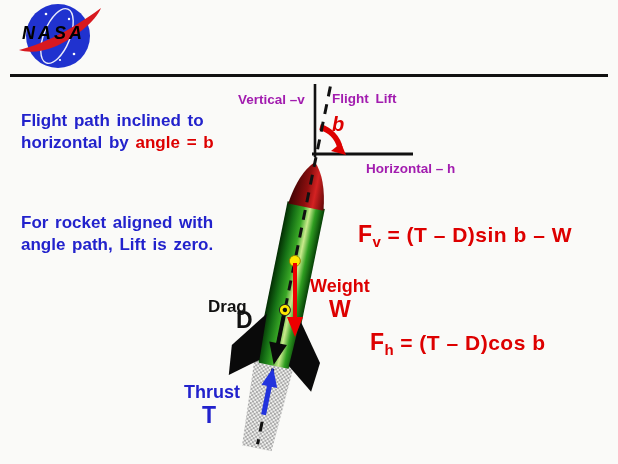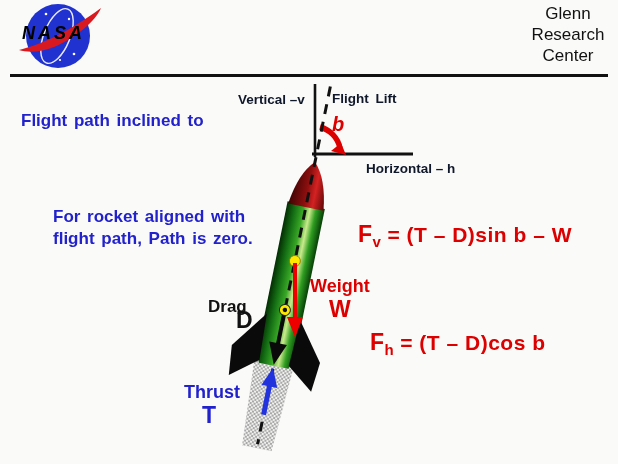--- a/index.html
+++ b/index.html
@@ -21,31 +21,31 @@
   }
   .rule{left:10px;top:74px;width:598px;height:3px;background:#111;}
   .logo-wrap{left:6px;top:2px;width:120px;height:70px;}
   .logo-text{
     left:22px;top:23px;color:#000000;font-weight:bold;font-style:italic;
     font-size:18px;letter-spacing:3px;
   }
   
   .diagram{left:0;top:0;width:618px;height:464px;}
   
-  .lbl{font-weight:bold;color:#0f172a;font-size:13.5px;white-space:nowrap;}
+  .lbl{font-weight:bold;color:#a21caf;font-size:13.5px;white-space:nowrap;}
   .vertical-lbl{left:238px;top:92px;}
   .flightpath-lbl{left:332px;top:91px;word-spacing:3px;}
   .horizontal-lbl{left:346px;top:161px;margin-left:20px;}
   .b-lbl{left:332px;top:113px;color:#dd0000;font-size:20px;font-weight:bold;font-style:italic;}
   .bluep{
     color:#2222cc;font-size:17px;font-weight:bold;line-height:22px;
     white-space:nowrap;word-spacing:2px;
   }
   .para1{left:21px;top:110px;}
-  .para2{left:21px;top:206px;margin-left:32px;}
+  .para2{left:21px;top:212px;}
   .redspan{color:#dd0000;}
   .force-lbl{font-weight:bold;white-space:nowrap;}
   .drag-lbl{left:208px;top:289px;font-size:17px;color:#111;margin-top:8px;}
   .drag-sym{left:236px;top:307px;font-size:23px;color:#111;}
   .weight-lbl{left:310px;top:276px;font-size:18px;color:#dd0000;}
   .weight-sym{left:329px;top:296px;font-size:23px;color:#dd0000;}
   .thrust-lbl{left:184px;top:382px;font-size:18px;color:#2222cc;}
   .thrust-sym{left:202px;top:402px;font-size:23px;color:#2222cc;}
   
   .eq{color:#dd0000;font-weight:bold;font-size:21px;white-space:nowrap;letter-spacing:0.5px;}
@@ -64,25 +64,20 @@
     <circle cx="40" cy="12" r="1.3" fill="#fff"></circle>
     <circle cx="63" cy="17" r="1.2" fill="#fff"></circle>
     <circle cx="30" cy="45" r="1.2" fill="#fff"></circle>
     <circle cx="68" cy="52" r="1.3" fill="#fff"></circle>
     <circle cx="54" cy="58" r="1.1" fill="#fff"></circle>
     <ellipse cx="51" cy="34" rx="13" ry="29" transform="rotate(22 51 34)" fill="none" stroke="#fff" stroke-width="1.4" opacity="0.9"></ellipse>
     <path d="M 13 48 C 33 43 60 32 95 6 C 90 19 68 37 48 45 C 36 50 22 51 13 48 Z" fill="#d8191f"></path>
   </svg>
   <span class="abs logo-text">NASA</span>
 
-  <div class="abs org">
-    <div>Glenn</div>
-    <div>Research</div>
-    <div>Center</div>
-  </div>
   <div class="abs rule"></div>
 
   <svg class="abs diagram" viewBox="0 0 618 464">
     <defs>
       <linearGradient id="bodyGrad" gradientUnits="userSpaceOnUse" x1="-19" y1="0" x2="19" y2="0">
         <stop offset="0" stop-color="#032d03"></stop>
         <stop offset="0.22" stop-color="#157015"></stop>
         <stop offset="0.45" stop-color="#39a826"></stop>
         <stop offset="0.62" stop-color="#c9ea8c"></stop>
         <stop offset="0.78" stop-color="#2f9e21"></stop>
@@ -127,24 +122,25 @@
     <polygon points="287,317 303,317 295,337" fill="#ee0000"></polygon>
   </svg>
 
   <span class="abs lbl vertical-lbl">Vertical –v</span>
   <span class="abs lbl flightpath-lbl">Flight Lift</span>
   <span class="abs b-lbl">b</span>
   <span class="abs lbl horizontal-lbl">Horizontal – h</span>
 
   <div class="abs bluep para1">
     <div>Flight path inclined to</div>
+    <div><span>horizontal by</span> <span class="redspan">angle = b</span></div>
   </div>
   <div class="abs bluep para2">
     <div>For rocket aligned with</div>
-    <div>flight path, Path is zero.</div>
+    <div>angle path, Lift is zero.</div>
   </div>
 
   <span class="abs force-lbl drag-lbl">Drag</span>
   <span class="abs force-lbl drag-sym">D</span>
   <span class="abs force-lbl weight-lbl">Weight</span>
   <span class="abs force-lbl weight-sym">W</span>
   <span class="abs force-lbl thrust-lbl">Thrust</span>
   <span class="abs force-lbl thrust-sym">T</span>
 
   <div class="abs eq eq1">

